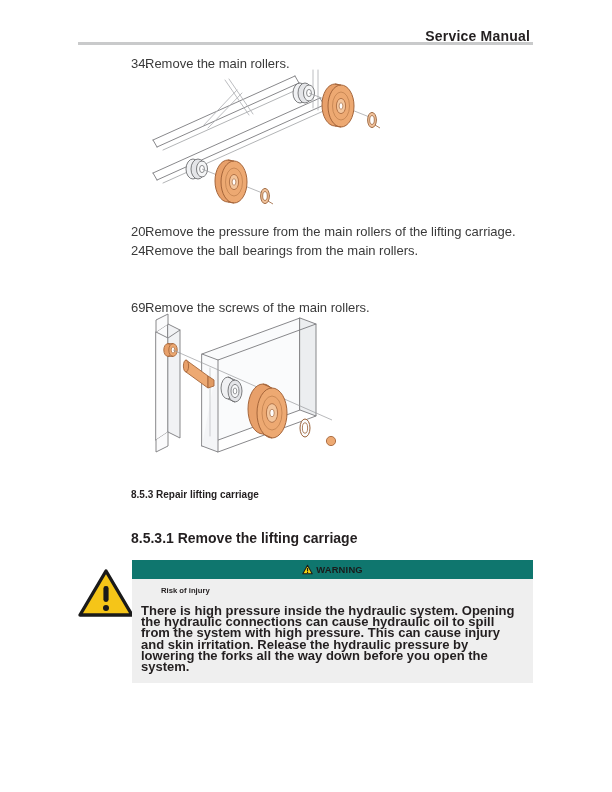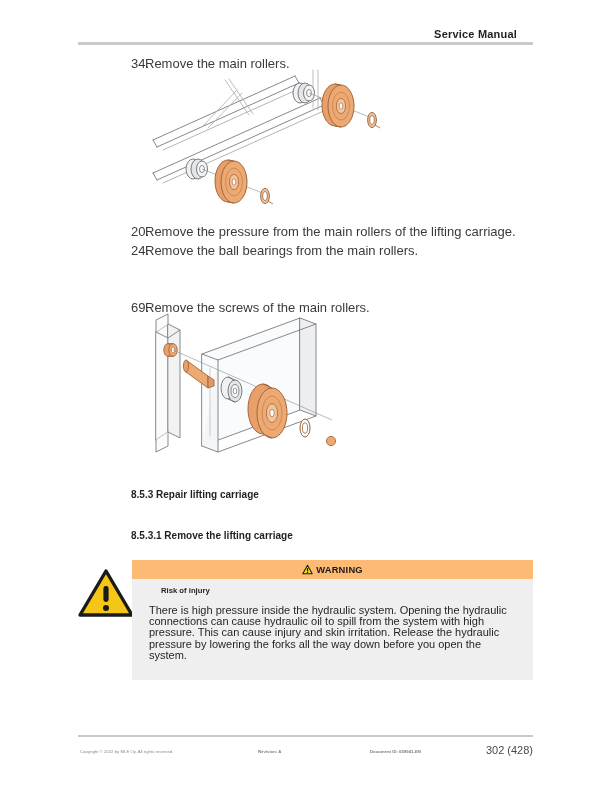--- a/index.html
+++ b/index.html
@@ -23,23 +23,23 @@
   
   .page-header {
     position: absolute;
     left: 78px;
     top: 28px;
     width: 455px;
     height: 20px;
   }
   .header-title {
     position: absolute;
-    right: 16px;
+    right: 3px;
     top: 0;
-    font-size: 11px;
+    font-size: 14px;
     font-weight: bold;
     letter-spacing: 0.2px;
     color: #231f20;
     white-space: nowrap;
   }
   .header-rule {
     position: absolute;
     left: 0;
     top: 14px;
     width: 455px;
@@ -80,21 +80,21 @@
 
   
   .heading {
     position: absolute;
     left: 131px;
     font-weight: bold;
     color: #231f20;
     white-space: nowrap;
   }
   .heading-l3 { font-size: 10px; }
-  .heading-l4 { font-size: 10px; }
+  .heading-l4 { font-size: 14px; }
 
   
   .warn-wrap {
     position: absolute;
     left: 78px;
     top: 560px;
     width: 455px;
   }
   .warn-icon {
     position: absolute;
@@ -104,21 +104,21 @@
     height: 50px;
   }
   .warn-box {
     position: absolute;
     left: 54px;
     top: 0;
     width: 401px;
     background: #efefef;
   }
   .warn-head {
-    background: #fdba74;
+    background: #0f766e;
     height: 19px;
     display: flex;
     align-items: center;
     justify-content: center;
     gap: 3px;
   }
   .warn-head-tri { width: 11px; height: 11px; display: block; }
   .warn-head-label {
     font-size: 9.4px;
     font-weight: bold;
@@ -129,25 +129,25 @@
     padding: 7px 9px 11px 9px;
   }
   .warn-subtitle {
     font-size: 7.7px;
     font-weight: bold;
     color: #231f20;
     margin: 0 0 10px 0;
     padding-left: 20px;
   }
   .warn-text {
-    font-size: 11px;
-    font-weight: normal;
+    font-size: 13px;
+    font-weight: bold;
     line-height: 11.2px;
     color: #231f20;
-    margin: 8px;
+    margin: 0;
   }
 
   
   .page-footer {
     position: absolute;
     left: 78px;
     top: 735px;
     width: 455px;
     height: 40px;
   }
@@ -379,21 +379,14 @@
         </div>
         <div class="warn-body">
           <p class="warn-subtitle">Risk of injury</p>
           <p class="warn-text">There is high pressure inside the hydraulic system. Opening the hydraulic connections can cause hydraulic oil to spill from the system with high pressure. This can cause injury and skin irritation. Release the hydraulic pressure by lowering the forks all the way down before you open the system.</p>
         </div>
       </div>
     </div>
 
   </div>
 
-  <div class="page-footer">
-    <div class="footer-rule"></div>
-    <div class="footer-copyright">Copyright © 2022 by MLE Oy. All rights reserved.</div>
-    <div class="footer-revision">Revision: A</div>
-    <div class="footer-docid">Document ID: 658941-EN</div>
-    <div class="footer-pageno">302 (428)</div>
-  </div>
 
 </div>
 
 </body></html>

